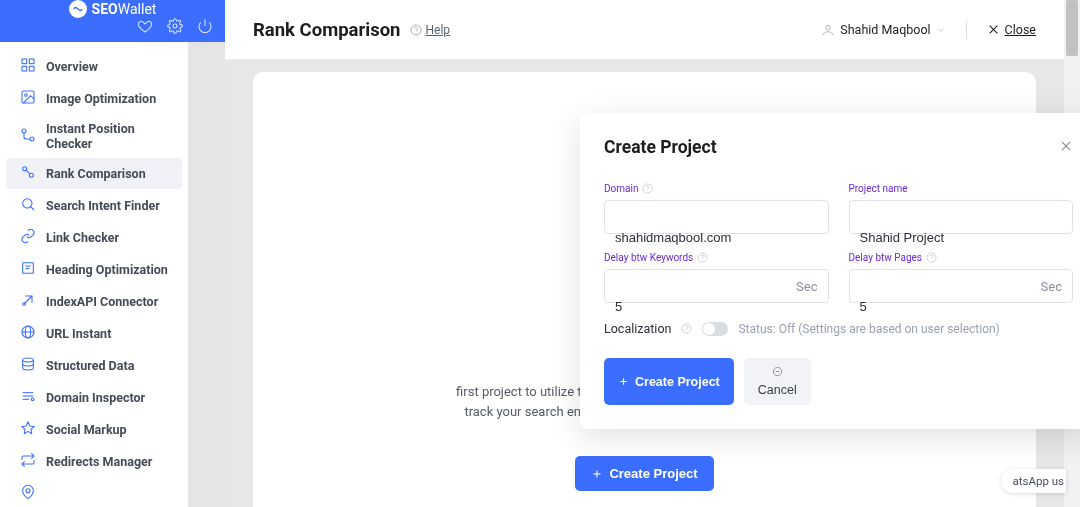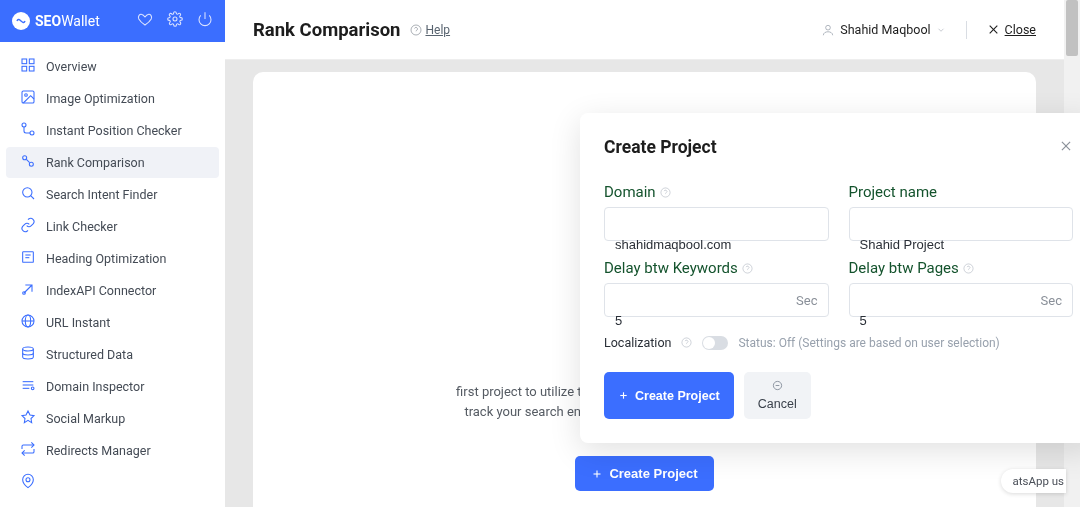--- a/index.html
+++ b/index.html
@@ -1,28 +1,28 @@
 <!DOCTYPE html>
 <html><head>
 <meta charset="utf-8">
 <style>
 * { box-sizing: border-box; margin: 0; padding: 0; }
 html, body { width: 1080px; height: 507px; font-family: -apple-system, BlinkMacSystemFont, "Segoe UI", Roboto, Arial, sans-serif; overflow: hidden; background: #fff; }
 .viewport { width: 1064px; height: 507px; position: relative; background: #e5e5e5; }
 .rscroll { position: absolute; right: -16px; top: 0; width: 16px; height: 507px; background: #f1f1f1; }
 .rscroll-thumb { position: absolute; left: 2px; top: 0; width: 12px; height: 56px; background: #c1c1c1; border-radius: 2px; }
-.topbar { position: absolute; left: 0; top: 0; width: 225px; height: 42px; background: #3b6eff; display: flex; align-items: center; padding: 0 12px; z-index: 5; }
+.topbar { position: absolute; left: 0; top: 0; width: 225px; height: 42px; background: #3b6eff; display: flex; align-items: center; padding: 0 12px; z-index: 5; flex-direction: column; }
 .logo { display: flex; align-items: center; gap: 5px; color: #fff; font-weight: 700; font-size: 14px; }
 .logo-mark { width: 18px; height: 18px; background: #fff; border-radius: 50%; display: flex; align-items: center; justify-content: center; }
 .logo-mark svg { width: 12px; height: 12px; }
 .logo-text .thin { font-weight: 400; }
 .top-icons { margin-left: auto; display: flex; gap: 14px; align-items: center; }
 .top-icons svg { width: 16px; height: 16px; stroke: #dbe3ff; fill: none; stroke-width: 1.6; }
 
-.sidebar { position: absolute; left: 0; top: 42px; width: 225px; bottom: 0; background: #fff; padding-top: 8px; z-index: 4; }
+.sidebar { position: absolute; left: 0; top: 42px; width: 188px; bottom: 0; background: #fff; padding-top: 8px; z-index: 4; font-weight: bold; }
 .side-list { list-style: none; }
 .side-list li { display: flex; align-items: center; gap: 10px; padding: 6px 14px; margin: 1px 6px; color: #444b55; font-size: 12.5px; cursor: pointer; border-radius: 4px; }
 .side-list li.active { background: #f0f2f7; }
 .side-list li svg { width: 16px; height: 16px; stroke: #3b6eff; fill: none; stroke-width: 1.6; flex-shrink: 0; }
 
 .main { position: absolute; left: 225px; top: 0; right: 0; bottom: 0; background: #e7e7e7; }
 .page-header { background: #fff; height: 60px; display: flex; align-items: center; padding: 0 28px; border-bottom: 1px solid #eee; }
 .page-title { font-size: 18.5px; font-weight: 700; color: #1d1d1d; }
 .help { margin-left: 10px; display: flex; align-items: center; color: #58636f; font-size: 12px; gap: 3px; }
 .help span { text-decoration: underline; }
@@ -40,21 +40,21 @@
 .bg-cta { margin-top: 34px; display: inline-flex; align-items: center; gap: 6px; background: #3b6eff; color: #fff; border: none; padding: 10px 16px; border-radius: 5px; font-size: 13px; font-weight: 600; cursor: pointer; }
 .bg-cta svg { width: 12px; height: 12px; stroke: #fff; fill: none; stroke-width: 2.2; }
 
 .modal-overlay { position: absolute; left: 225px; top: 0; right: 0; bottom: 0; z-index: 10; pointer-events: none; }
 .modal { position: absolute; left: 130px; top: 113px; width: 517px; background: #fff; border-radius: 8px; box-shadow: 0 8px 32px rgba(0,0,0,.12); padding: 24px; pointer-events: auto; }
 .modal-head { display: flex; align-items: center; }
 .modal-title { font-size: 17.5px; font-weight: 700; color: #1d1d1d; }
 .modal-x { margin-left: auto; cursor: pointer; }
 .modal-x svg { width: 14px; height: 14px; stroke: #8a9099; fill: none; stroke-width: 2; }
 .form-grid { margin-top: 26px; display: grid; grid-template-columns: 1fr 1fr; gap: 18px 20px; }
-.field label { display: flex; align-items: center; gap: 4px; font-size: 15px; color: #14532d; margin-bottom: 6px; }
+.field label { display: flex; align-items: center; gap: 4px; font-size: 10px; color: #6d28d9; margin-bottom: 6px; }
 .field label svg { width: 11px; height: 11px; stroke: #98a1ad; fill: none; }
 .inp { width: 100%; height: 34px; border: 1px solid #dfe3e9; border-radius: 4px; padding: 0 10px; font-size: 13px; color: #2a2f37; display: flex; align-items: center; background: #fff; }
 .inp input { border: none; outline: none; flex: 1; font-size: 13px; color: #2a2f37; background: transparent; margin-top: 40px; }
 .suffix { color: #8a9099; font-size: 13px; }
 .localize-row { margin-top: 18px; display: flex; align-items: center; gap: 10px; font-size: 12.5px; color: #2a2f37; }
 .localize-row .hint { color: #98a1ad; font-size: 12px; }
 .toggle { width: 26px; height: 14px; background: #d9dde3; border-radius: 8px; position: relative; cursor: pointer; }
 .toggle::after { content: ""; position: absolute; left: 1px; top: 1px; width: 12px; height: 12px; background: #fff; border-radius: 50%; }
 .modal-actions { margin-top: 22px; display: flex; gap: 10px; }
 .btn-primary { display: inline-flex; align-items: center; gap: 6px; background: #3b6eff; color: #fff; border: none; padding: 8px 14px; border-radius: 5px; font-size: 12.5px; font-weight: 600; cursor: pointer; }

